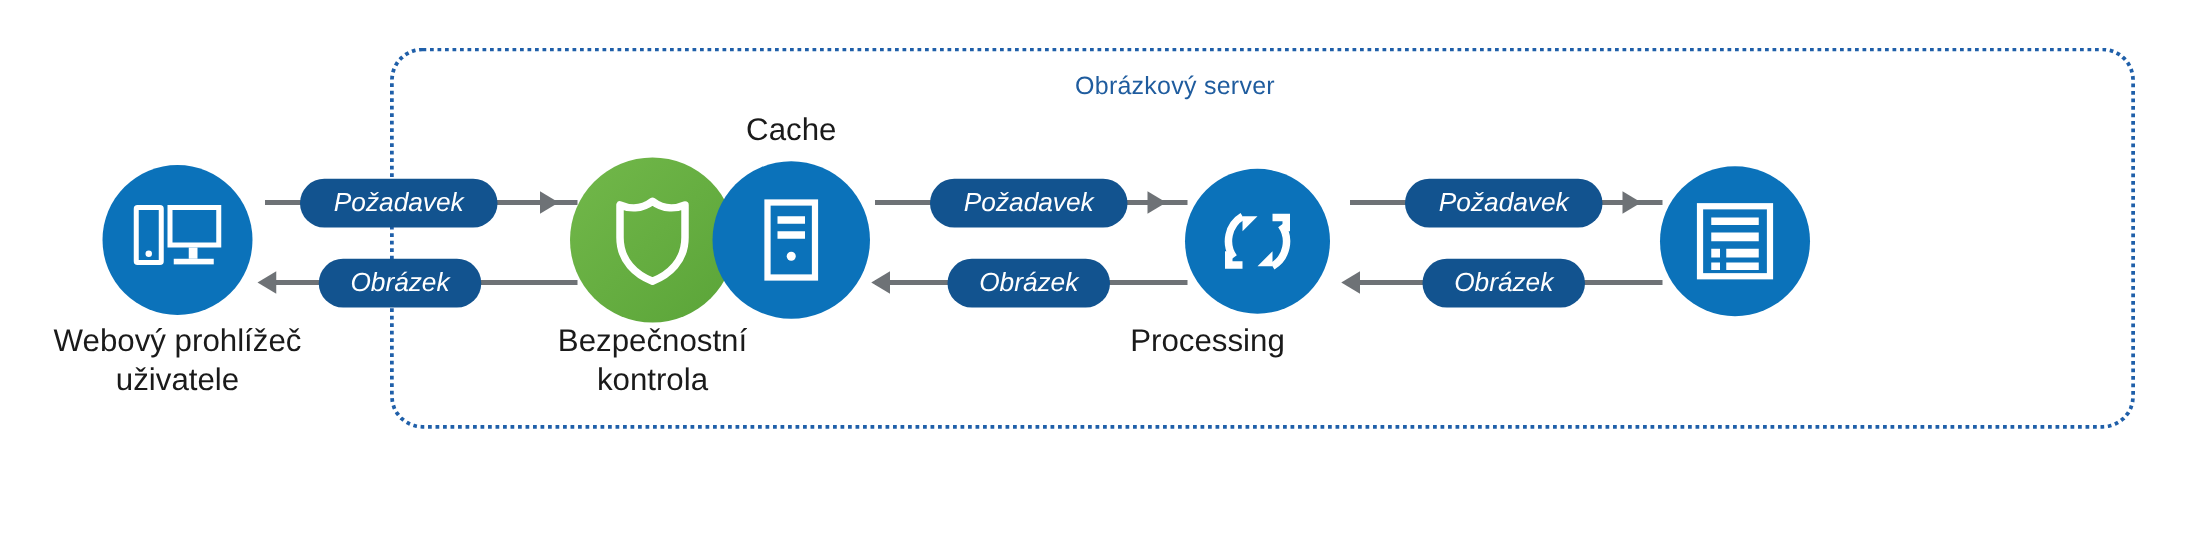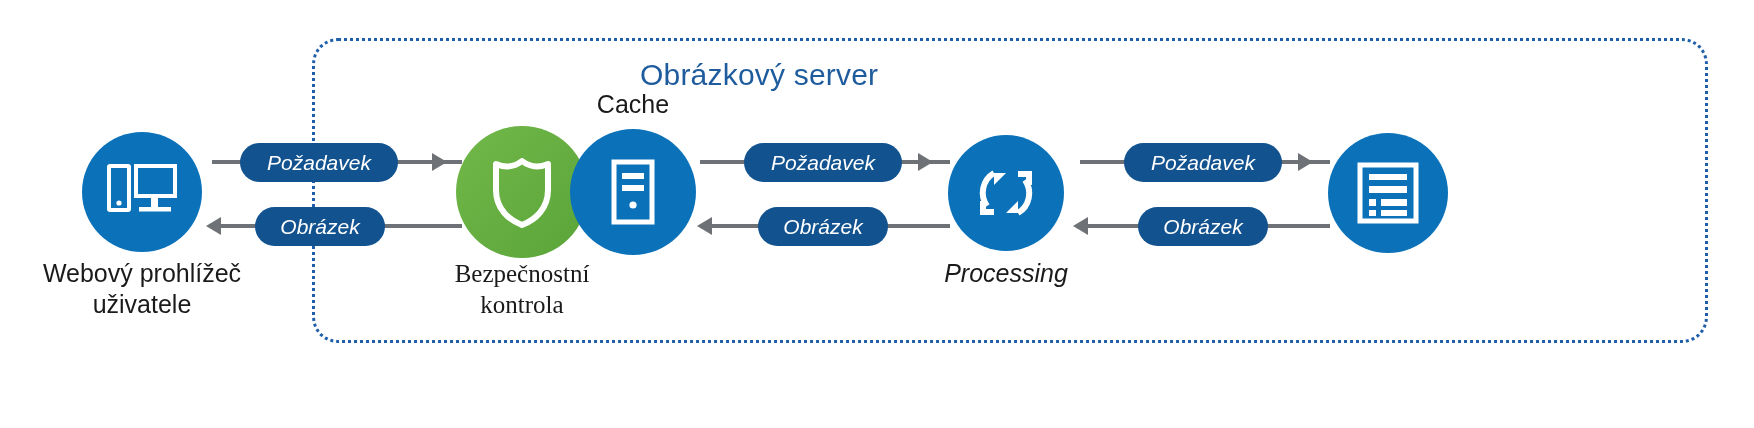--- a/index.html
+++ b/index.html
@@ -24,21 +24,22 @@
     height:305px;
     border:3px dotted #1f5fa9;
     border-radius:26px;
     box-sizing:border-box;
   }
   .server-title{
     position:absolute;
     left:640px;
     top:58px;
     width:600px;
-    font-size:30px;
+    text-align:center;
+    font-size:20px;
     color:#1f5c9e;
     letter-spacing:.2px;
     white-space:nowrap;
   }
 
   
   .node{
     position:absolute;
     border-radius:50%;
     display:flex;
@@ -159,21 +160,21 @@
   <div class="caption" style="left:-8px; top:258px; width:300px;">Webový prohlížeč
 uživatele</div>
 
   <div class="node green" style="left:456px; top:126px; width:132px; height:132px;">
     <span>
       <svg width="70" height="76" viewBox="0 0 70 76">
         <path d="M35 7 C26 14 16 13 9 10 L9 36 C9 55 22 66 35 71 C48 66 61 55 61 36 L61 10 C54 13 44 14 35 7 Z" fill="none" stroke="#ffffff" stroke-width="6" stroke-linejoin="round"></path>
       </svg>
     </span>
   </div>
-  <div class="caption" style="left:372px; top:258px; width:300px;font-family:Liberation Serif, serif;">Bezpečnostní
+  <div class="caption" style="left:372px; top:258px; width:300px;">Bezpečnostní
 kontrola</div>
 
   <div class="node blue" style="left:570px; top:129px; width:126px; height:126px;">
     <span>
       <svg width="44" height="66" viewBox="0 0 44 66">
         <rect x="3" y="3" width="38" height="60" fill="none" stroke="#ffffff" stroke-width="5"></rect>
         <rect x="11" y="14" width="22" height="6" fill="#ffffff"></rect>
         <rect x="11" y="26" width="22" height="6" fill="#ffffff"></rect>
         <circle cx="22" cy="46" r="3.6" fill="#ffffff"></circle>
       </svg>
@@ -186,21 +187,21 @@
       <svg width="66" height="66" viewBox="0 0 66 66">
         <path d="M52 20 A23 23 0 0 1 45 53" fill="none" stroke="#ffffff" stroke-width="6" stroke-linecap="butt"></path>
         <path d="M14 46 A23 23 0 0 1 21 13" fill="none" stroke="#ffffff" stroke-width="6" stroke-linecap="butt"></path>
         <path d="M45 53 L45 41 L33 53 Z" fill="#ffffff"></path>
         <path d="M21 13 L21 25 L33 13 Z" fill="#ffffff"></path>
         <path d="M45 14 L56 14 L56 25" fill="none" stroke="#ffffff" stroke-width="6"></path>
         <path d="M21 52 L10 52 L10 41" fill="none" stroke="#ffffff" stroke-width="6"></path>
       </svg>
     </span>
   </div>
-  <div class="caption" style="left:856px; top:258px; width:300px;font-style:italic;">Processing</div>
+  <div class="caption" style="left:816px; top:258px; width:300px;">Processing</div>
 
   <div class="node blue" style="left:1328px; top:133px; width:120px; height:120px;">
     <span>
       <svg width="62" height="62" viewBox="0 0 62 62">
         <rect x="3" y="3" width="56" height="56" fill="none" stroke="#ffffff" stroke-width="5"></rect>
         <rect x="12" y="12" width="38" height="6" fill="#ffffff"></rect>
         <rect x="12" y="24" width="38" height="7" fill="#ffffff"></rect>
         <rect x="12" y="37" width="7" height="7" fill="#ffffff"></rect>
         <rect x="24" y="37" width="26" height="7" fill="#ffffff"></rect>
         <rect x="12" y="48" width="7" height="6" fill="#ffffff"></rect>

